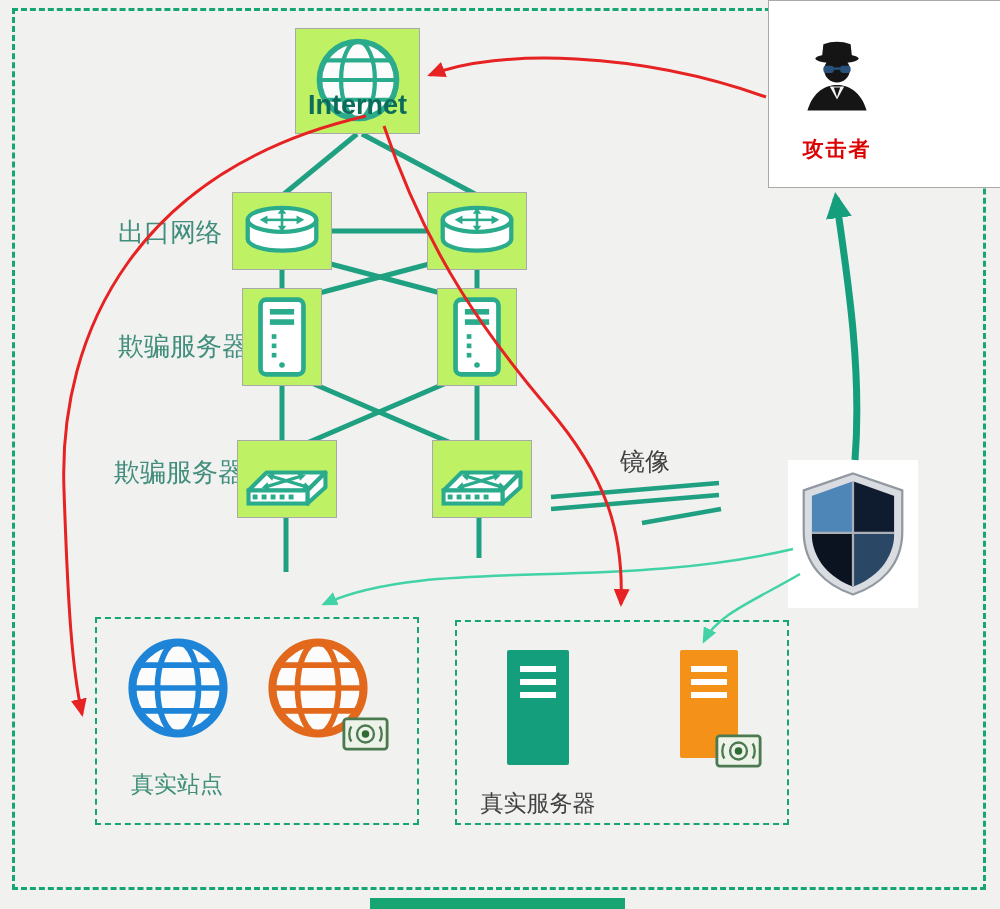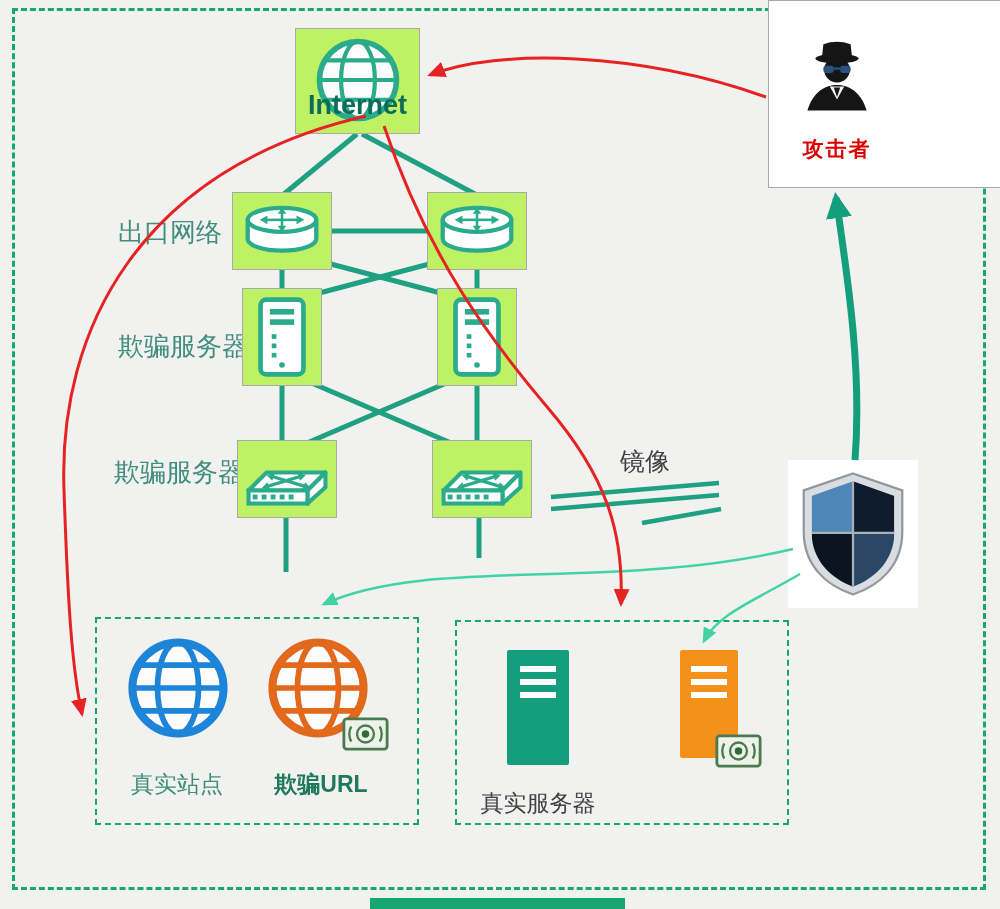--- a/index.html
+++ b/index.html
@@ -253,21 +253,20 @@
       <line x1="17" y1="70" x2="83" y2="70" stroke="#e2691c" stroke-width="5"></line>
     </svg>
     <svg class="abs money-a" viewBox="0 0 50 36">
       <rect x="2" y="2" width="46" height="32" rx="3" fill="#eef3ea" stroke="#4c7a50" stroke-width="3"></rect>
       <circle cx="25" cy="18" r="9" fill="none" stroke="#4c7a50" stroke-width="2.5"></circle>
       <circle cx="25" cy="18" r="4" fill="#2f6b33"></circle>
       <path d="M10,10 C7,14 7,22 10,26" fill="none" stroke="#4c7a50" stroke-width="2.5"></path>
       <path d="M40,10 C43,14 43,22 40,26" fill="none" stroke="#4c7a50" stroke-width="2.5"></path>
     </svg>
     <div class="zone-label label-real-site">真实站点</div>
-    <div class="zone-label label-fake-url">欺骗URL</div>
   </div>
 
   <div class="zone zone-servers">
     <div class="server server-real">
       <i class="srv-bar"></i>
         <i class="srv-bar"></i>
         <i class="srv-bar"></i>
     </div>
     <div class="server server-fake">
       <i class="srv-bar"></i>

